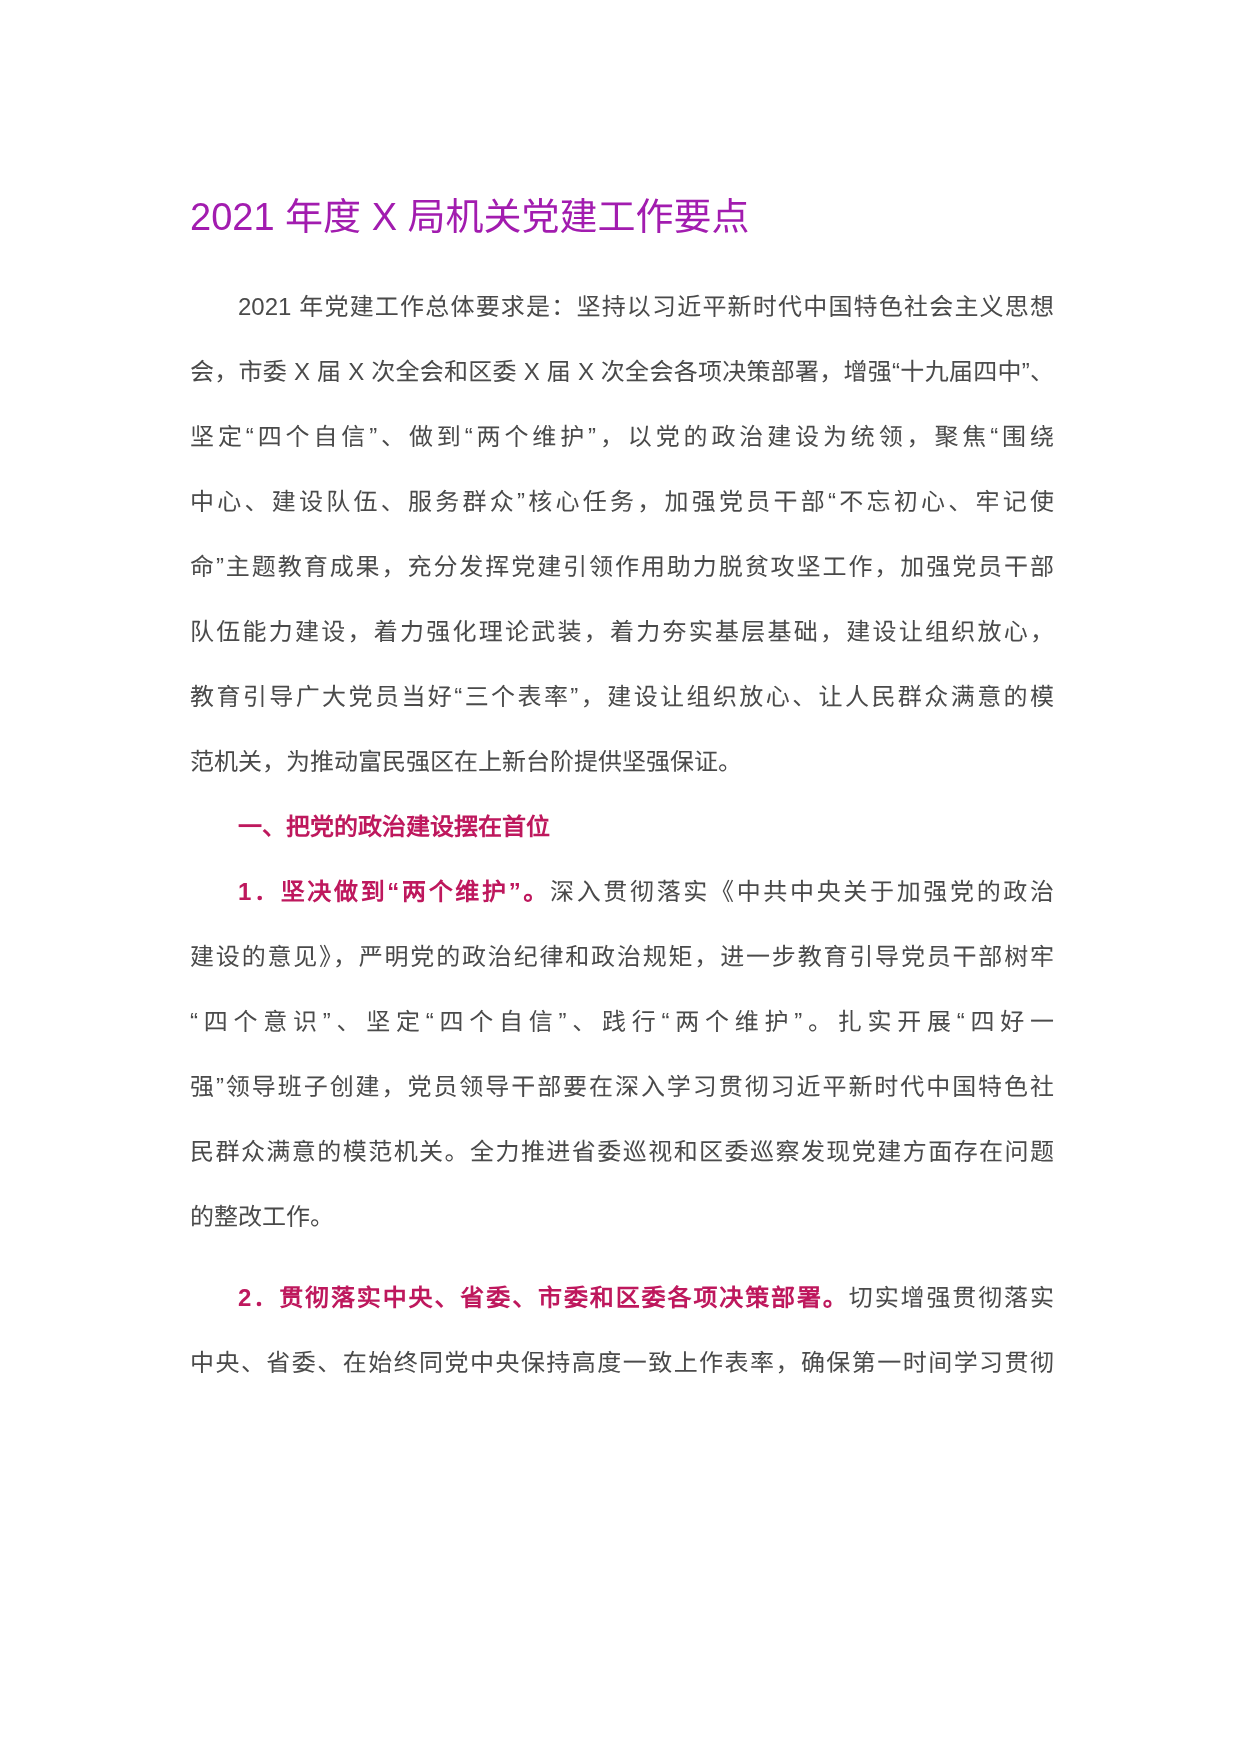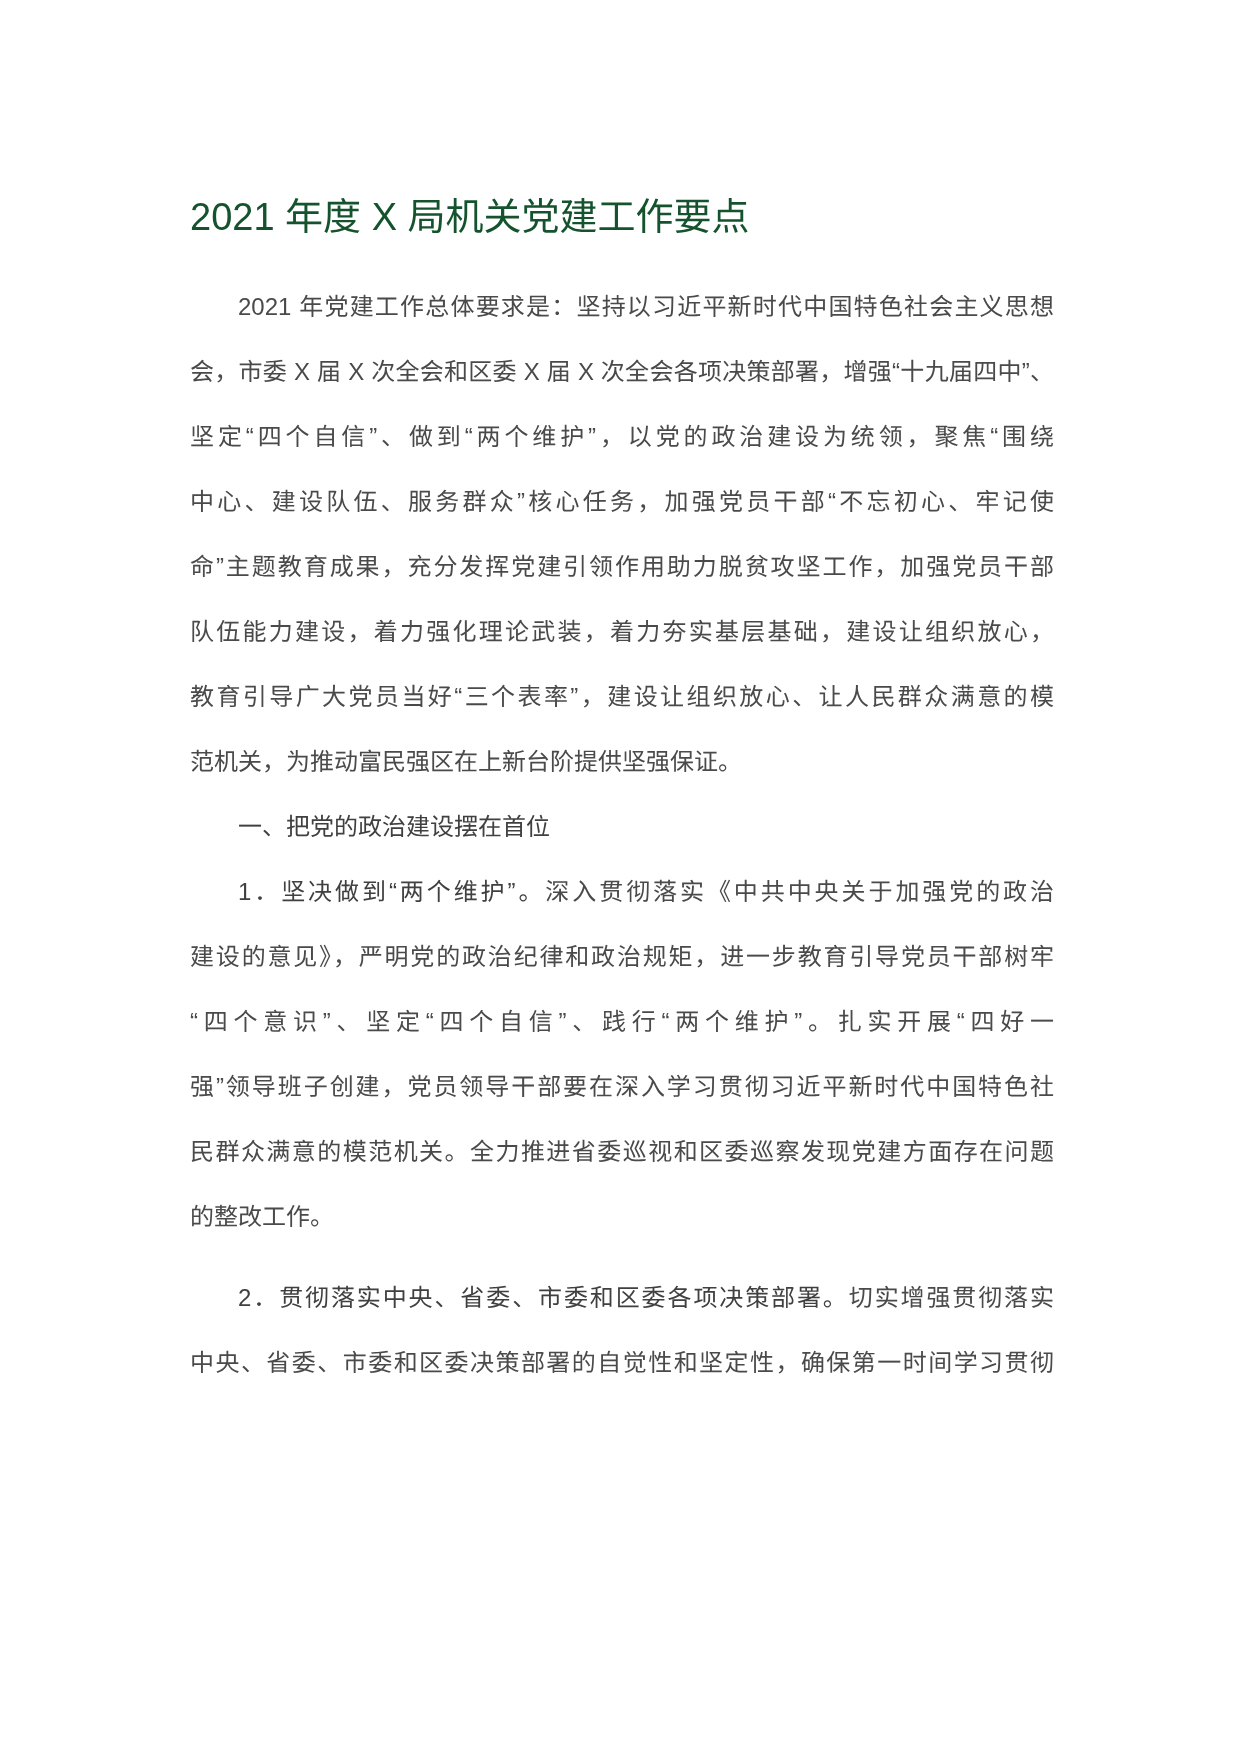--- a/index.html
+++ b/index.html
@@ -20,21 +20,21 @@
     position: absolute;
     left: 190px;
     top: 194px;
     width: 864px;
   }
   .doc-title {
     margin: 0;
     font-size: 38px;
     line-height: 46px;
     font-weight: 400;
-    color: #14532d;
+    color: #a21caf;
     letter-spacing: 0;
     white-space: nowrap;
   }
   .para {
     margin: 0;
   }
   .doc-body > .para:first-child {
     margin-top: 34px;
   }
   .para.spaced {
@@ -50,22 +50,22 @@
   .line.indent {
     text-indent: 48px;
   }
   .line.last {
     text-align-last: left;
   }
   .run {
     font-weight: 400;
   }
   .run.bold {
-    font-weight: 400;
-    color: #404040;
+    font-weight: 700;
+    color: #be185d;
   }
 </style>
 </head>
 <body>
 
 <div class="page">
   <div class="doc-content">
     <h1 class="doc-title">2021 年度 X 局机关党建工作要点</h1>
     <div class="doc-body">
         <div class="para">
@@ -84,17 +84,17 @@
         <div class="para">
           <div class="line indent"><span class="run bold">1．坚决做到“两个维护”。</span><span class="run">深入贯彻落实《中共中央关于加强党的政治</span></div>
           <div class="line"><span class="run">建设的意见》，严明党的政治纪律和政治规矩，进一步教育引导党员干部树牢</span></div>
           <div class="line"><span class="run">“四个意识”、坚定“四个自信”、践行“两个维护”。扎实开展“四好一</span></div>
           <div class="line"><span class="run">强”领导班子创建，党员领导干部要在深入学习贯彻习近平新时代中国特色社</span></div>
           <div class="line"><span class="run">民群众满意的模范机关。全力推进省委巡视和区委巡察发现党建方面存在问题</span></div>
           <div class="line last"><span class="run">的整改工作。</span></div>
         </div>
         <div class="para spaced">
           <div class="line indent"><span class="run bold">2．贯彻落实中央、省委、市委和区委各项决策部署。</span><span class="run">切实增强贯彻落实</span></div>
-          <div class="line"><span class="run">中央、省委、市委和区委决策部署的自觉性和坚定性，确保第一时间学习贯彻</span></div>
+          <div class="line"><span class="run">中央、省委、在始终同党中央保持高度一致上作表率，确保第一时间学习贯彻</span></div>
         </div>
       </div>
   </div>
 </div>
 
 </body></html>

